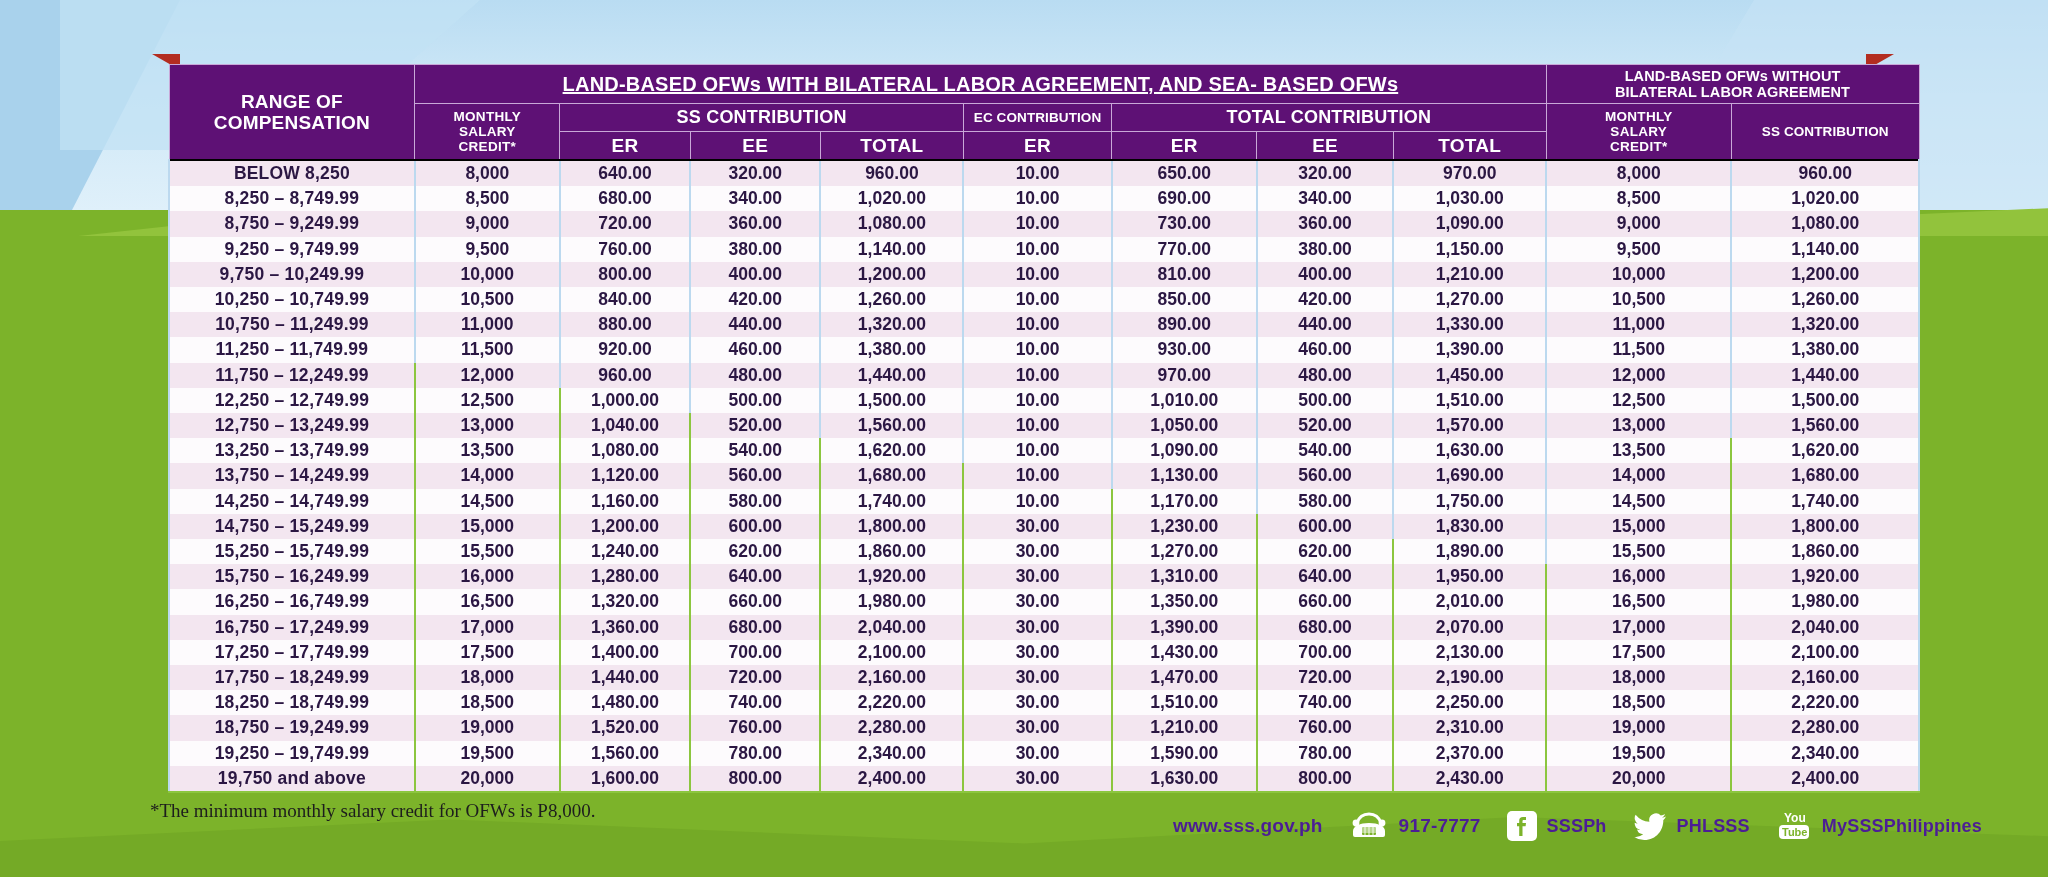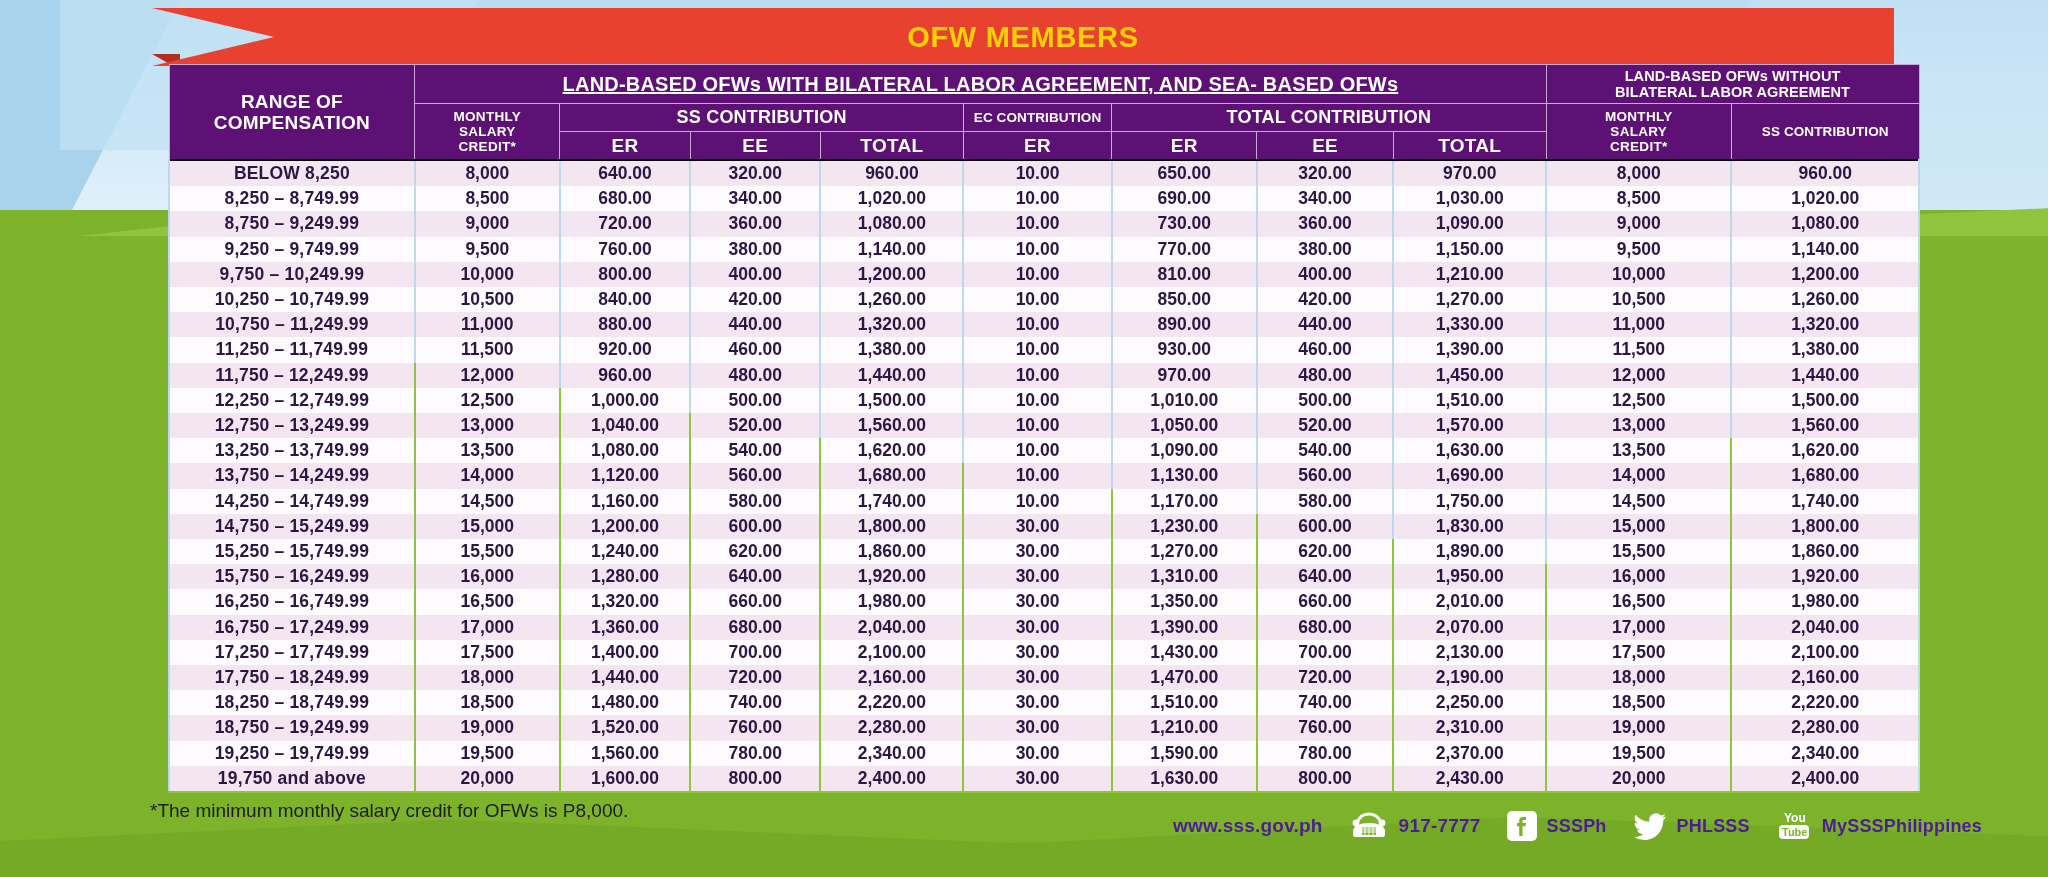--- a/index.html
+++ b/index.html
@@ -110,21 +110,21 @@
   td.vl-green{ border-left: 2.5px solid #8cc63f; }
 
   tbody tr:first-child td { border-top: 2px solid #000000; }
   tbody tr:last-child td  { border-bottom: 2.5px solid #8cc63f; }
   td.edge-l { border-left: 2.5px solid #bcd9ef; }
   td.edge-r { border-right: 2.5px solid #bcd9ef; }
 
   
   #footnote {
     position: absolute; left: 150px; top: 800px; z-index: 7;
-    color: #1d1d1d; font-size: 19px; font-family: Liberation Sans, sans-serif;
+    color: #1d1d1d; font-size: 19px; font-family: Liberation Serif, serif;
   }
   #social {
     position: absolute; right: 66px; top: 810px; z-index: 7;
     display: flex; align-items: center; gap: 26px;
   }
   .s-item { display: flex; align-items: center; gap: 10px; }
   .s-text { color: #4c1d95; font-size: 19px; font-weight: bold; letter-spacing: .2px; }
   .s-text.thin { font-weight: bold; font-size: 18px; }
   .ico { display: inline-flex; align-items: center; justify-content: center; }
   .ico svg { display: block; }
@@ -139,23 +139,20 @@
   <div class="sky-shape3"></div>
   <div class="hill-back"></div>
   <div class="hill-mid"></div>
   <div class="hill-front"></div>
   <div class="hill-shade"></div>
 </div>
 
 <div id="banner-wrap">
   <div class="banner-tail-left"></div>
   <div class="banner-tail-right"></div>
-  <div class="banner">
-    <span class="banner-title">OFW MEMBERS</span>
-  </div>
 </div>
 
 <div id="table-card">
   <table class="ctbl">
     <colgroup>
       <col style="width:232px">
       <col style="width:137px">
       <col style="width:123px">
       <col style="width:123px">
       <col style="width:135px">

